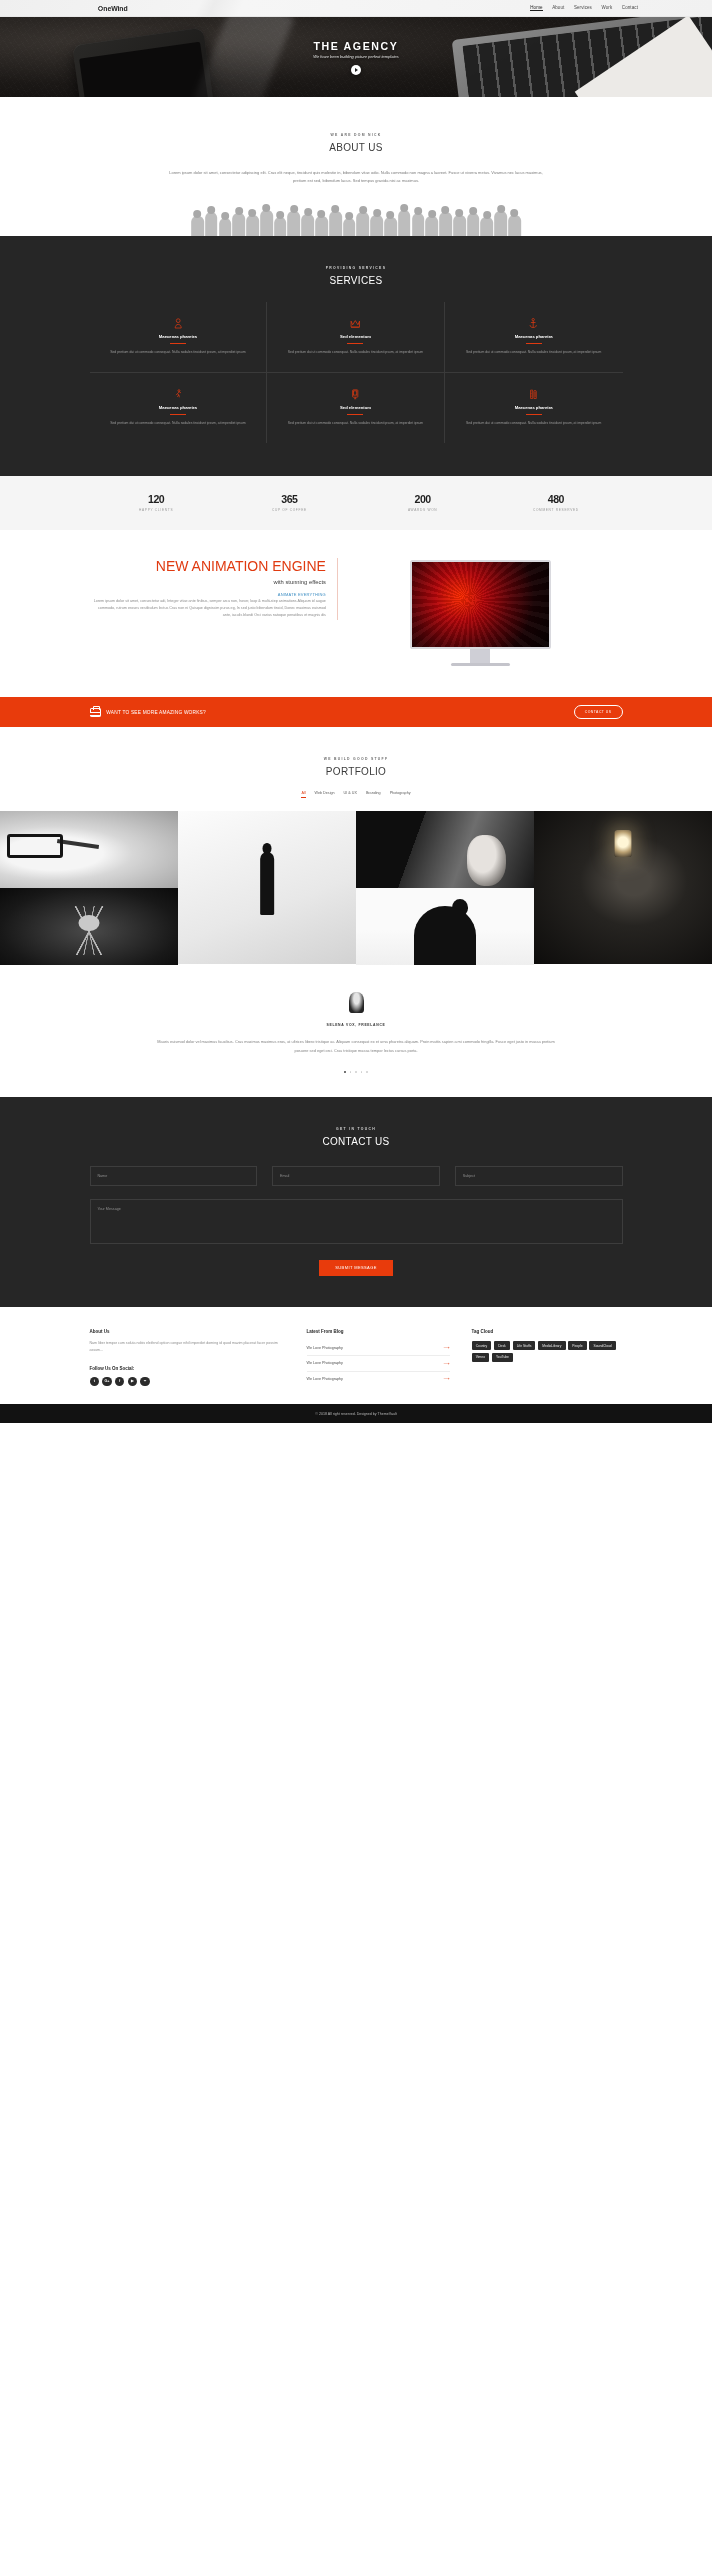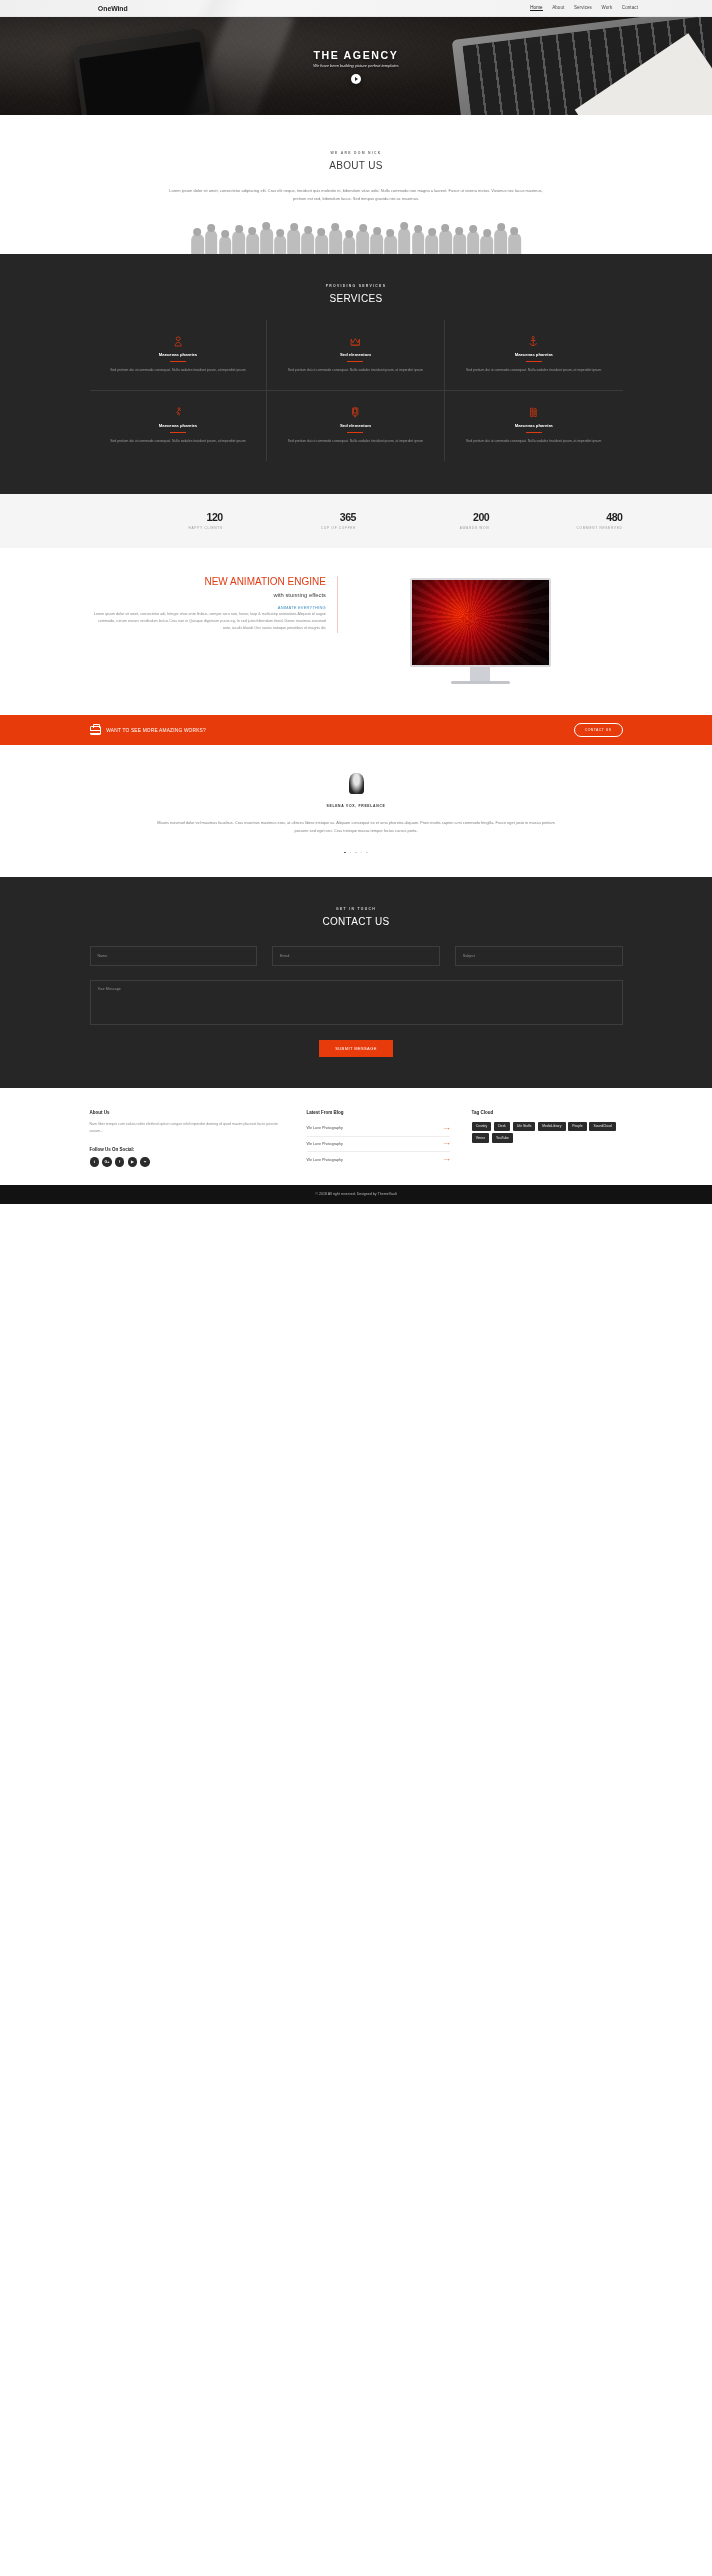--- a/index.html
+++ b/index.html
@@ -24,21 +24,21 @@
   .brand .ring{
     display:inline-block; width:4.8px;height:4.8px; border:1.1px solid #1d1d1d; border-radius:50%;
     margin-right:0.5px; position:relative; top:0.5px;
   }
   .main-nav{ position:absolute; right:74px; display:flex; gap:9.5px; }
   .main-nav a{ font-size:4.5px; color:#4a4a4a; text-decoration:none; letter-spacing:0.1px; }
   .main-nav a.active{ color:#1d1d1d; border-bottom:0.5px solid #1d1d1d; padding-bottom:0.5px; }
 
   
   .hero{
-    height:98px; position:relative; overflow:hidden;
+    height:80px; position:relative; overflow:hidden;
     background:#0f766e;
   }
   .hero .leather{
     position:absolute; inset:0;
     background:
       radial-gradient(ellipse at 18% 30%, #3a3531 0%, #1b1816 55%, #100e0d 100%);
   }
   .hero .scratch{ position:absolute; inset:0; opacity:.35;
     background-image:
       repeating-linear-gradient(57deg, rgba(255,255,255,.055) 0 0.5px, transparent 0.5px 4.8px),
@@ -112,29 +112,29 @@
   .svc{ padding:15.3px 18px 17px; text-align:center; position:relative; }
   .svc.br{ border-right:0.5px solid #3a3a3a; }
   .svc.bb{ border-bottom:0.5px solid #3a3a3a; }
   .svc-icon{ color:#e03a10; height:11.6px; display:flex; align-items:center; justify-content:center; }
   .svc h3{ font-size:4.2px; font-weight:700; color:#fff; margin-top:4.8px; }
   .svc .rule{ width:16px; height:1.1px; background:#e03a10; margin:3.7px auto 0; }
   .svc p{ font-size:3.4px; color:#9b9b9b; line-height:1.95; margin-top:4.8px; }
 
   
   .counters{ background:#f5f5f5; padding:16.4px 0 18px; }
-  .cnt-grid{ display:grid; grid-template-columns:repeat(4,1fr); text-align:right; }
+  .cnt-grid{ display:grid; grid-template-columns:repeat(4,1fr); text-align:center; }
   .cnt .num{ font-size:10.6px; font-weight:700; color:#1f1f1f; letter-spacing:-0.5px;}
   .cnt .lbl{ font-size:3.2px; letter-spacing:0.7px; color:#9a9a9a; margin-top:3.7px; }
 
   
   .anim{ background:#fff; padding:27.5px 0 31px; }
   .anim-row{ display:flex; align-items:flex-start; }
   .anim-left{ width:248px; text-align:right; padding-right:10.6px; border-right:0.5px solid #f0c9bf; }
-  .anim-left h2{ font-size:10px; color:#e03a10; font-weight:400; letter-spacing:0px;text-align:right; }
+  .anim-left h2{ font-size:14px; color:#e03a10; font-weight:400; letter-spacing:0px;text-align:right; }
   .anim-left h3{ font-size:5.8px; color:#3b3b3b; font-weight:400; margin-top:4.8px; }
   .anim-left .blue{ font-size:4px; color:#3f8fc4; margin-top:6.9px; letter-spacing:0.2px;}
   .anim-left .body{ font-size:3.7px; color:#8a8a8a; line-height:1.98; margin-top:1.1px; }
   .anim-right{ flex:1; display:flex; justify-content:center; padding-top:2.1px;}
   .imac{ width:141px; }
   .imac .screen{ width:141px;height:89px;background:#111; border:2.6px solid #d9d9de; border-radius:2.6px; overflow:hidden; position:relative;}
   .imac .art{ position:absolute; inset:0;
     background:
       radial-gradient(circle at 35% 40%, #ff2b00 0%, #b5060a 24%, #5c0207 48%, #180103 72%, #050101 100%),
       radial-gradient(circle at 68% 62%, rgba(255,70,0,.75) 0%, rgba(90,0,0,0) 42%);
@@ -448,20 +448,41 @@
   </div>
 
   <div class="cta">
     <div class="container">
       <div class="ico"></div>
       <div class="txt">WANT TO SEE MORE AMAZING WORKS?</div>
       <button class="btn">CONTACT US</button>
     </div>
   </div>
 
+  <div class="portfolio">
+    <div class="container">
+      <div class="sec-eyebrow">WE BUILD GOOD STUFF</div>
+      <div class="sec-title">PORTFOLIO</div>
+      <div class="filters">
+        <a href="#" class="on">All</a>
+        <a href="#">Web Design</a>
+        <a href="#">UI &amp; UX</a>
+        <a href="#">Branding</a>
+        <a href="#">Photography</a>
+      </div>
+    </div>
+    <div class="grid">
+      <div class="cell ph-glasses"></div>
+      <div class="cell tall ph-chess"></div>
+      <div class="cell ph-face"></div>
+      <div class="cell tall ph-lantern"></div>
+      <div class="cell ph-spider"></div>
+      <div class="cell ph-singer"></div>
+    </div>
+  </div>
 
   <div class="testi">
     <div class="avatar"></div>
     <div class="who">SELENA VOX, FREELANCE</div>
     <div class="quote">Mauris euismod dolor vel maximus faucibus. Cras maximus maximus eros, at ultrices libero tristique ac. Aliquam consequat ex et urna pharetra aliquam. Proin mattis sapien a mi commodo fringilla. Fusce eget justo in massa pretium posuere sed eget orci. Cras tristique massa tempor lectus cursus porta.</div>
     <div class="dots">
       <span class="on"></span>
       <span></span>
       <span></span>
       <span></span>

